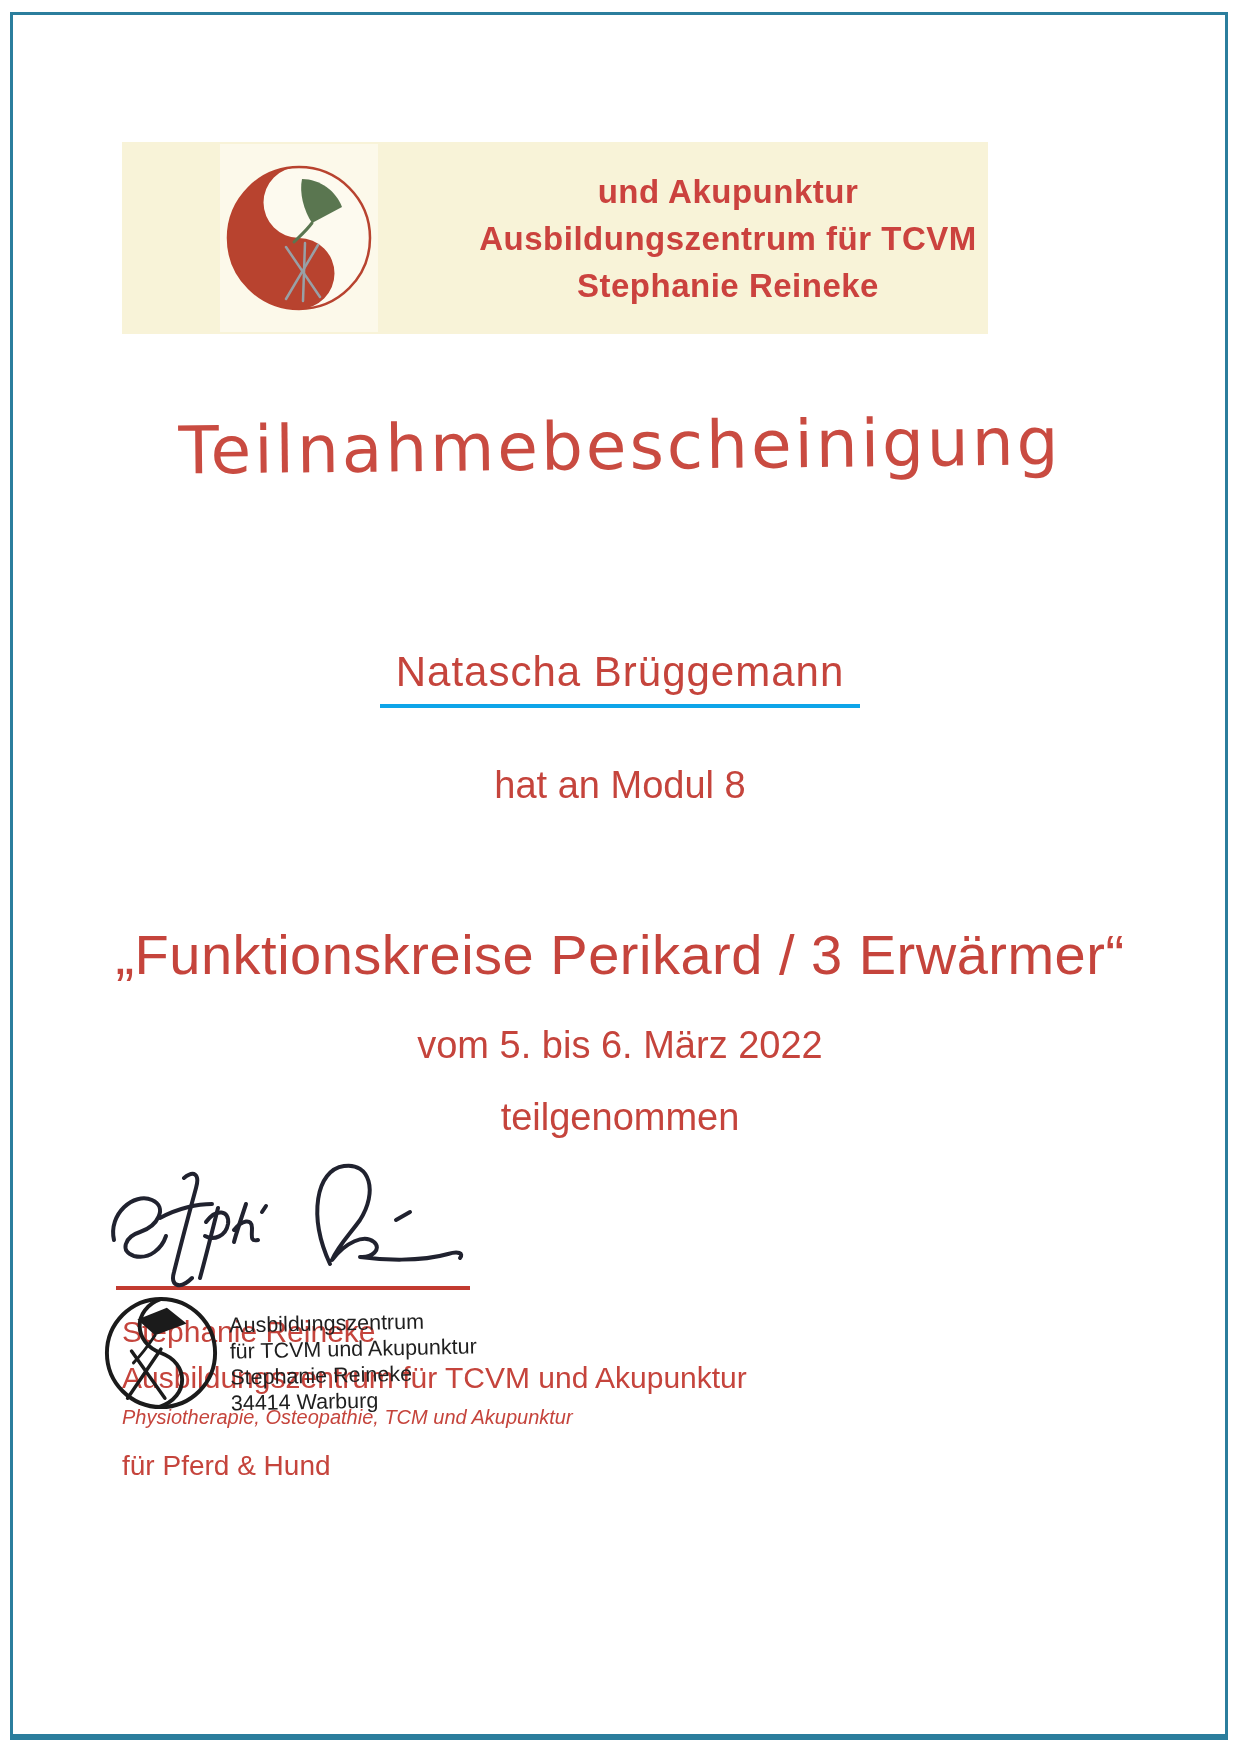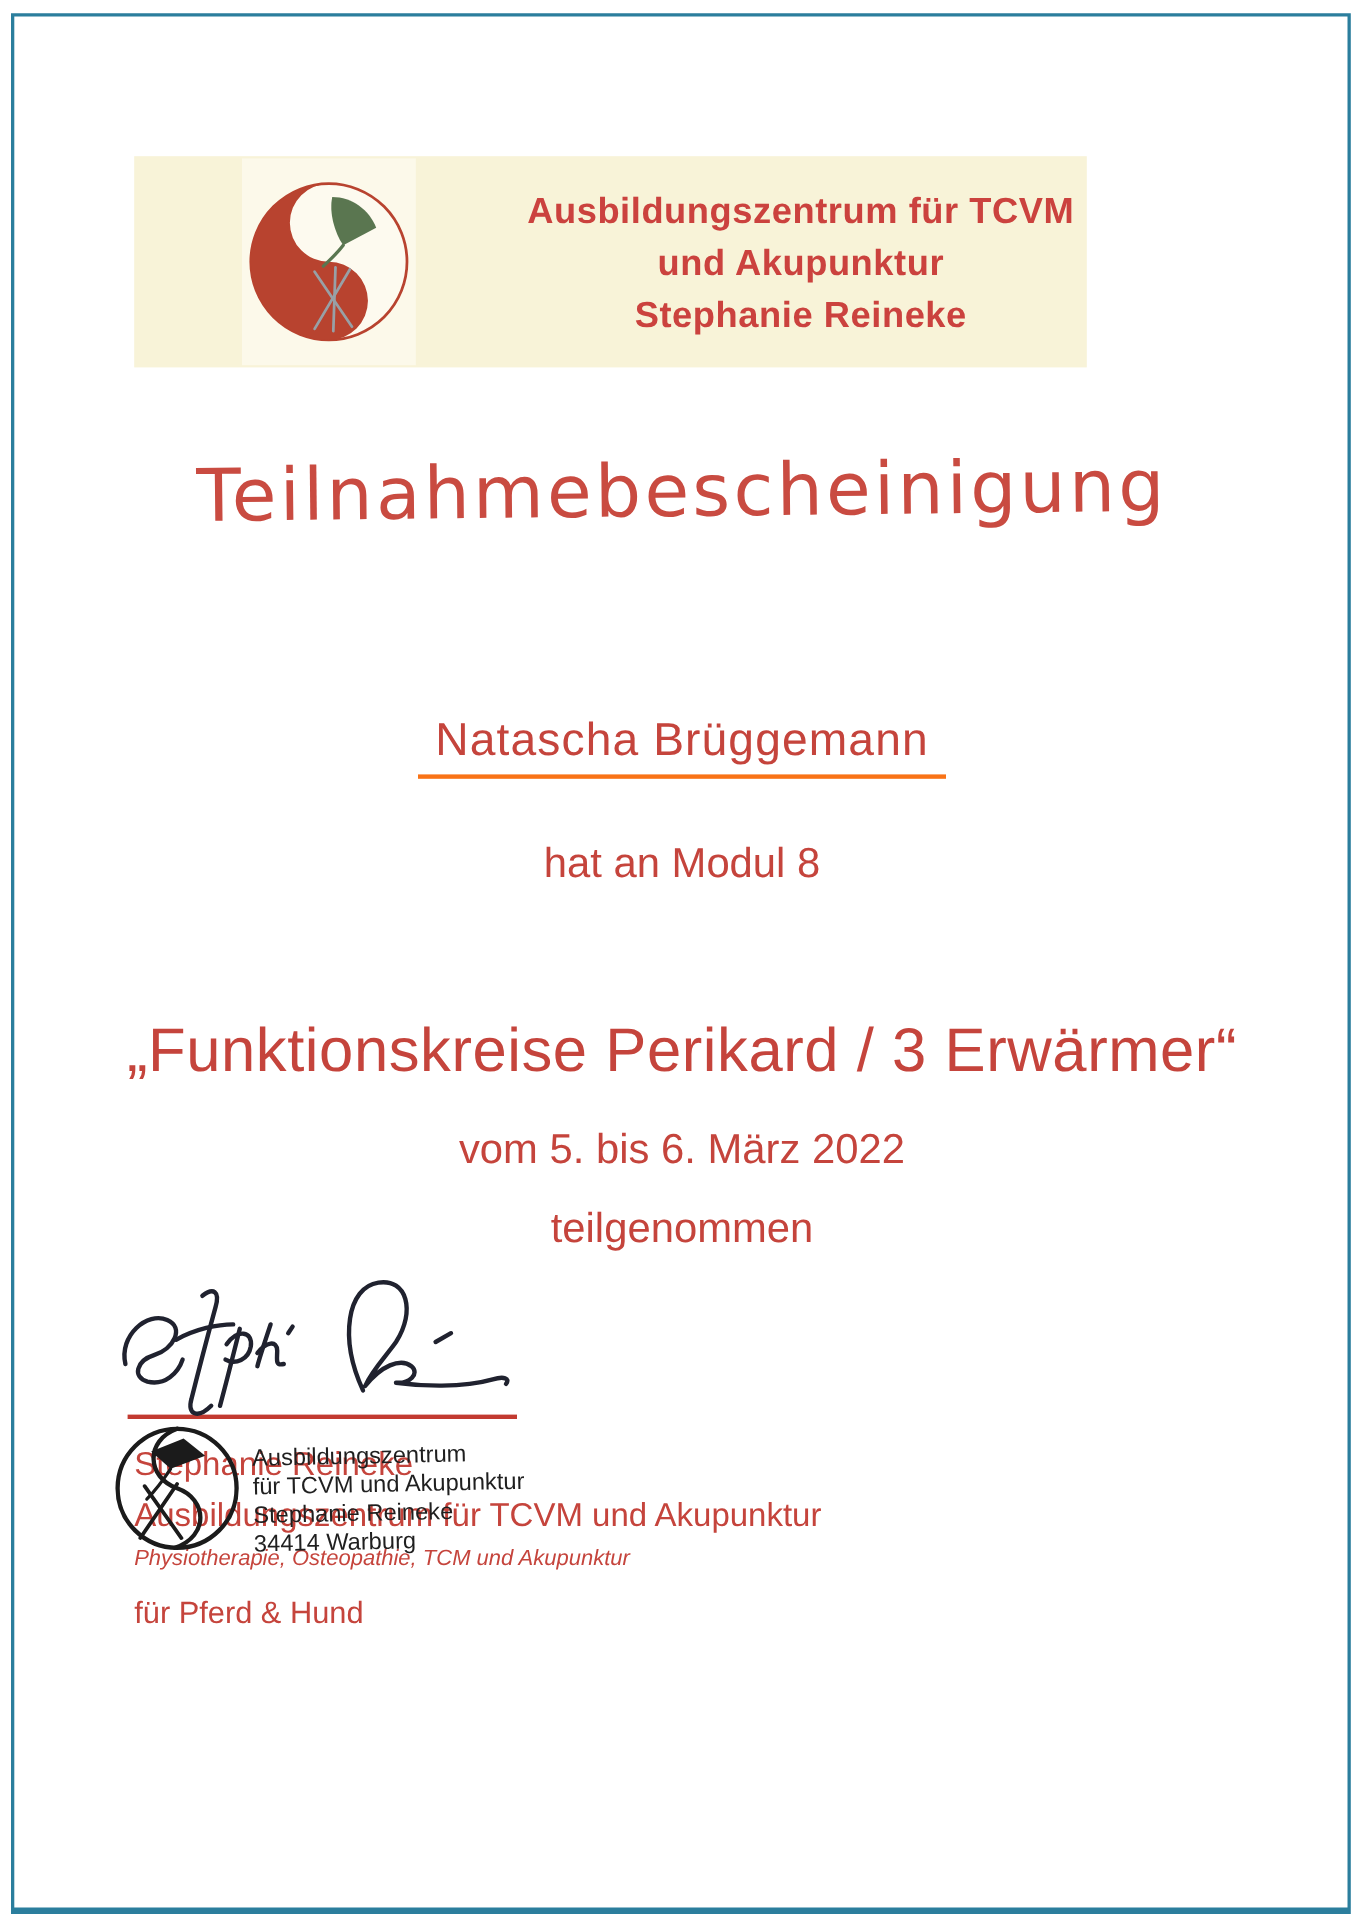--- a/index.html
+++ b/index.html
@@ -25,21 +25,21 @@
     color:#cb423e;font-weight:bold;font-size:33px;line-height:47px;letter-spacing:0.5px;
   }
   
   .cert-title{
     position:absolute;left:0;top:408px;width:100%;text-align:center;
     font-family:"DejaVu Sans",sans-serif;font-size:66px;color:#c94b41;
     letter-spacing:3px;transform:rotate(-0.6deg);
   }
   .red-line-text{position:absolute;left:0;width:100%;text-align:center;color:#c5443c;}
   .name-line{top:648px;font-size:42px;letter-spacing:1px;}
-  .name-line .uline{display:inline-block;border-bottom:4px solid #f97316;padding:0 16px 8px 16px;}
+  .name-line .uline{display:inline-block;border-bottom:4px solid #0ea5e9;padding:0 16px 8px 16px;}
   .module-line{top:764px;font-size:38px;}
   .program-line{top:799px;font-size:31px;}
   .course-line{top:922px;font-size:56px;letter-spacing:0.5px;}
   .date-line{top:1024px;font-size:38px;}
   .participated-line{top:1096px;font-size:38px;}
   
   .signature-svg{position:absolute;left:100px;top:1144px;width:380px;height:160px;z-index:2;}
   .sig-rule{position:absolute;left:116px;top:1286px;width:354px;height:4px;background:#c23a30;z-index:1;}
   .stamp-logo{position:absolute;left:102px;top:1294px;width:118px;height:118px;z-index:4;}
   .stamp-text{
@@ -67,22 +67,22 @@
         <path d="M78,16 C96,16 112,28 118,44 L88,60 C80,48 75,30 78,16 Z" fill="#5a7650"></path>
         <path d="M88,60 C82,68 76,73 70,79" stroke="#5a7650" stroke-width="3" fill="none" stroke-linecap="round"></path>
         <g stroke="#98a0a6" stroke-width="2.5" stroke-linecap="round">
           <path d="M62,84 L96,134"></path>
           <path d="M94,82 L62,136"></path>
           <path d="M81,80 L79,138"></path>
         </g>
       </svg>
     </div>
     <div class="banner-text">
+      <div>und Akupunktur</div>
       <div>Ausbildungszentrum für TCVM</div>
-      <div>und Akupunktur</div>
       <div>Stephanie Reineke</div>
     </div>
   </div>
 
   <div class="cert-title">Teilnahmebescheinigung</div>
 
   <div class="red-line-text name-line">
     <span class="uline">Natascha Brüggemann</span>
   </div>
   <div class="red-line-text module-line">hat an Modul 8</div>

